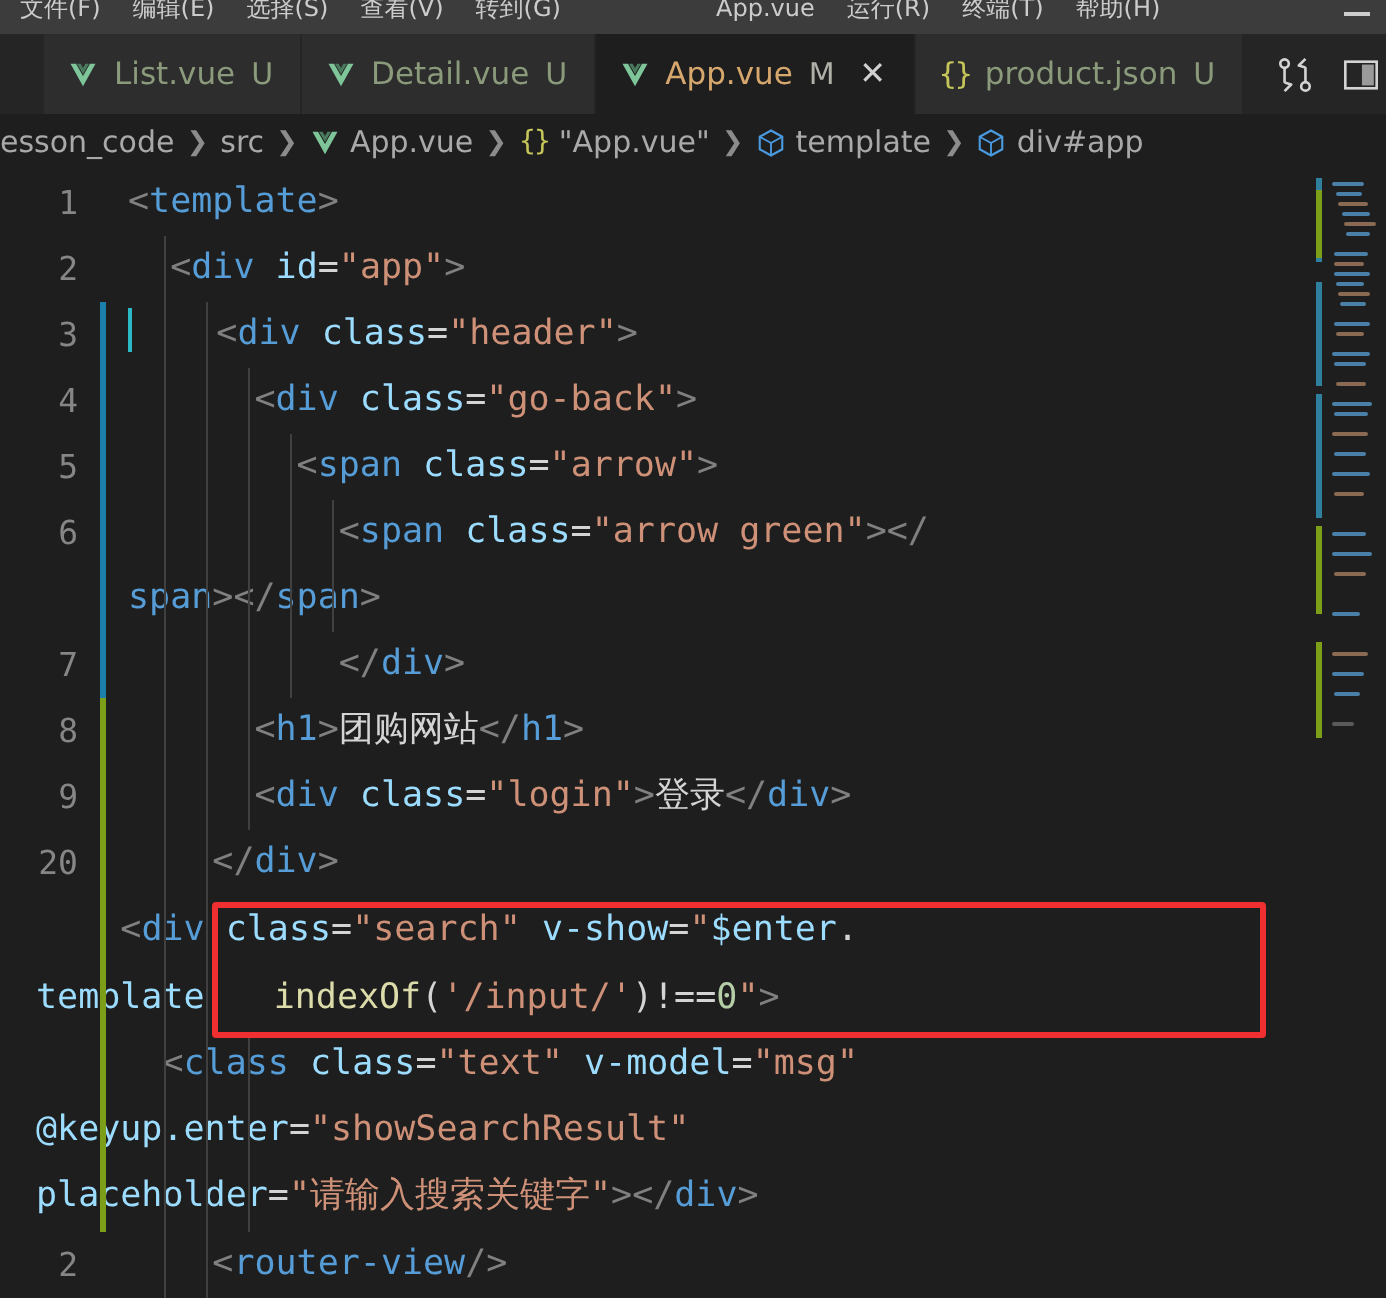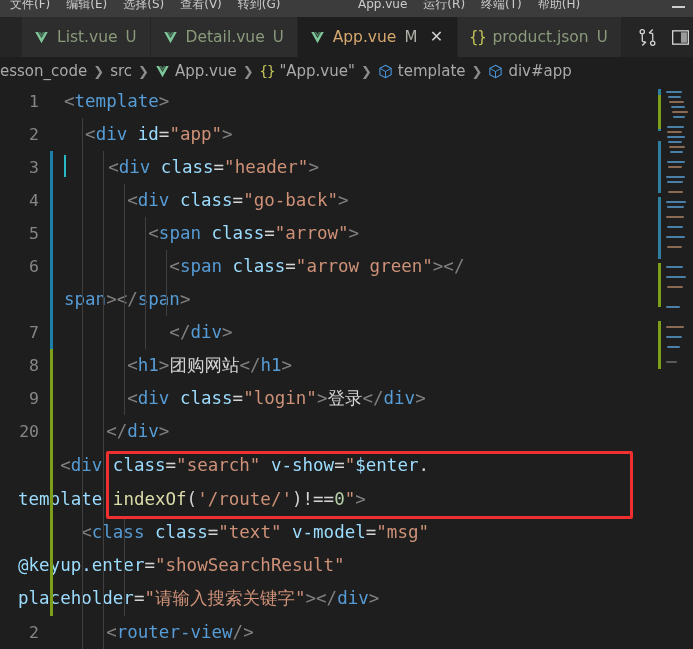--- a/index.html
+++ b/index.html
@@ -129,21 +129,21 @@
   }
 
   
   .t-punct { color: #808080; }
   .t-tag   { color: #569cd6; }
   .t-attr  { color: #9cdcfe; }
   .t-eq    { color: #d4d4d4; }
   .t-str   { color: #ce9178; }
   .t-text  { color: #d4d4d4; }
   .t-expr  { color: #9cdcfe; }
-  .t-fn    { color: #dcdcaa; }
+  .t-fn    { color: #dcdcaa; margin-left: 24px; }
   .t-num   { color: #b5cea8; }
   .t-op    { color: #d4d4d4; }
   .t-strlit{ color: #ce9178; }
 
   .cursor {
     display:inline-block; width: 2px; height: 22px; background: #2bbac5;
     vertical-align: -4px;
   }
 
   
@@ -371,21 +371,21 @@
         <div class="iguide" style="left:82px"></div>
         <div class="iguide" style="left:103px"></div>
         <div class="codecell">    <span class="t-punct">&lt;/</span><span class="t-tag">div</span><span class="t-punct">&gt;</span></div>
       </div>
 
       <div class="row" style="height:68px">
         <div class="gutter-diff gd-add"></div>
         <div class="iguide" style="left:82px"></div>
         <div class="iguide" style="left:103px"></div>
         <div class="codecell" style="line-height:34px">    <span class="t-punct">&lt;</span><span class="t-tag">div</span> <span class="t-attr">class</span><span class="t-eq">=</span><span class="t-str">"search"</span> <span class="t-attr">v-show</span><span class="t-eq">=</span><span class="t-str">"</span><span class="t-expr">$enter</span><span class="t-op">.</span>
-<span class="t-expr">template</span><span class="t-op">.</span><span class="t-fn">indexOf</span><span class="t-op">(</span><span class="t-strlit">'/route/'</span><span class="t-op">)!==</span><span class="t-num">0</span><span class="t-str">"</span><span class="t-punct">&gt;</span></div>
+<span class="t-expr">template</span><span class="t-op">.</span><span class="t-fn">indexOf</span><span class="t-op">(</span><span class="t-strlit">'/input/'</span><span class="t-op">)!==</span><span class="t-num">0</span><span class="t-str">"</span><span class="t-punct">&gt;</span></div>
       </div>
 
       <div class="row" style="height:100px">
         <div class="gutter-diff gd-add"></div>
         <div class="iguide" style="left:82px"></div>
         <div class="iguide" style="left:103px"></div>
         <div class="iguide" style="left:124px"></div>
         <div class="codecell">      <span class="t-punct">&lt;</span><span class="t-tag">class</span> <span class="t-attr">class</span><span class="t-eq">=</span><span class="t-str">"text"</span> <span class="t-attr">v-model</span><span class="t-eq">=</span><span class="t-str">"msg"</span>
 <span class="t-attr">@keyup.enter</span><span class="t-eq">=</span><span class="t-str">"showSearchResult"</span>
 <span class="t-attr">placeholder</span><span class="t-eq">=</span><span class="t-str">"请输入搜索关键字"</span><span class="t-punct">&gt;&lt;/</span><span class="t-tag">div</span><span class="t-punct">&gt;</span></div>

